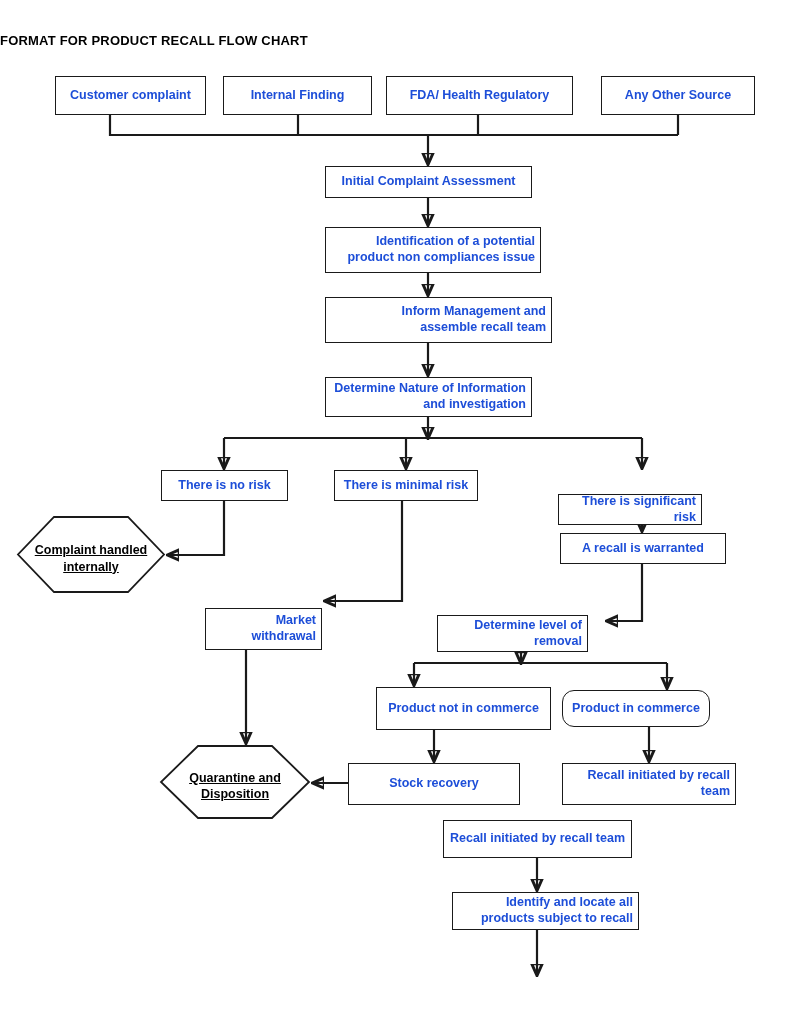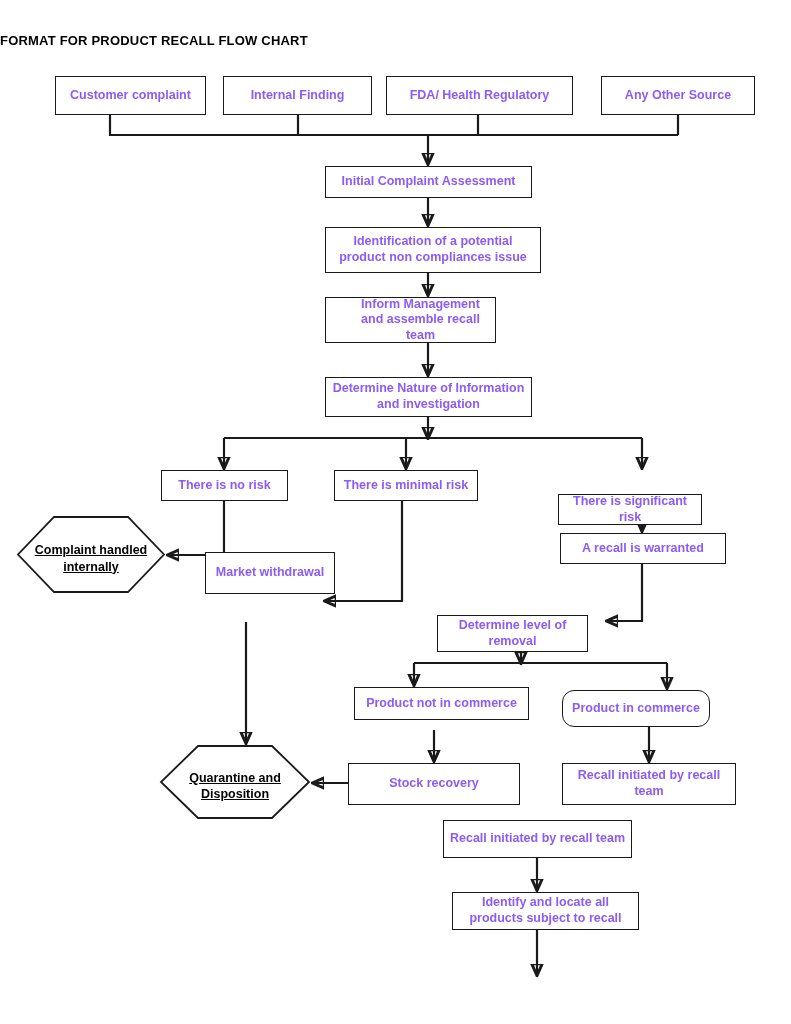--- a/index.html
+++ b/index.html
@@ -30,25 +30,25 @@
     color: #000;
   }
   .node {
     position: absolute;
     box-sizing: border-box;
     border: 1.6px solid #1a1a1a;
     background: #ffffff;
     display: flex;
     align-items: center;
     justify-content: center;
-    text-align: center;
+    text-align: right;
     font-size: 12.5px;
     font-weight: bold;
     line-height: 1.25;
-    color: #8b5cf6;
+    color: #1d4ed8;
     padding: 2px 5px;
   }
   .hex-wrap {
     position: absolute;
   }
   .hex-wrap svg {
     position: absolute;
     left: 0;
     top: 0;
     overflow: visible;
@@ -179,37 +179,37 @@
   <div class="node" style="left:223px; top:76px;  width:149px; height:39px;">Internal Finding</div>
 
   <div class="node" style="left:386px; top:76px;  width:187px; height:39px;">FDA/ Health Regulatory</div>
 
   <div class="node" style="left:601px; top:76px;  width:154px; height:39px;">Any Other Source</div>
 
   <div class="node" style="left:325px; top:166px; width:207px; height:32px;">Initial Complaint Assessment</div>
 
   <div class="node" style="left:325px; top:227px; width:216px; height:46px;">Identification of a potential product non compliances issue</div>
 
-  <div class="node" style="left:325px; top:297px; width:171px; height:46px;padding-left:25px;">Inform Management and assemble recall team</div>
+  <div class="node" style="left:325px; top:297px; width:227px; height:46px;padding-left:25px;">Inform Management and assemble recall team</div>
 
   <div class="node" style="left:325px; top:377px; width:207px; height:40px;">Determine Nature of Information and investigation</div>
 
   <div class="node" style="left:161px; top:470px; width:127px; height:31px;">There is no risk</div>
 
   <div class="node" style="left:334px; top:470px; width:144px; height:31px;">There is minimal risk</div>
 
   <div class="node" style="left:558px; top:470px; width:144px; height:31px;margin-top:24px;">There is significant risk</div>
 
   <div class="node" style="left:560px; top:533px; width:166px; height:31px;">A recall is warranted</div>
 
-  <div class="node" style="left:205px; top:552px; width:130px; height:42px;">Market withdrawal</div>
+  <div class="node" style="left:205px; top:608px; width:117px; height:42px;">Market withdrawal</div>
 
   <div class="node" style="left:437px; top:615px; width:151px; height:37px;">Determine level of removal</div>
 
-  <div class="node" style="left:354px; top:687px; width:175px; height:33px;">Product not in commerce</div>
+  <div class="node" style="left:376px; top:687px; width:175px; height:43px;">Product not in commerce</div>
 
   <div class="node" style="left:562px; top:690px; width:148px; height:37px;border-radius:12px;">Product in commerce</div>
 
   <div class="node" style="left:348px; top:763px; width:172px; height:42px;">Stock recovery</div>
 
   <div class="node" style="left:562px; top:763px; width:174px; height:42px;">Recall initiated by recall team</div>
 
   <div class="node" style="left:443px; top:820px; width:189px; height:38px;">Recall initiated by recall team</div>
 
   <div class="node" style="left:443px; top:892px; width:187px; height:38px;margin-left:9px;">Identify and locate all products subject to recall</div>

